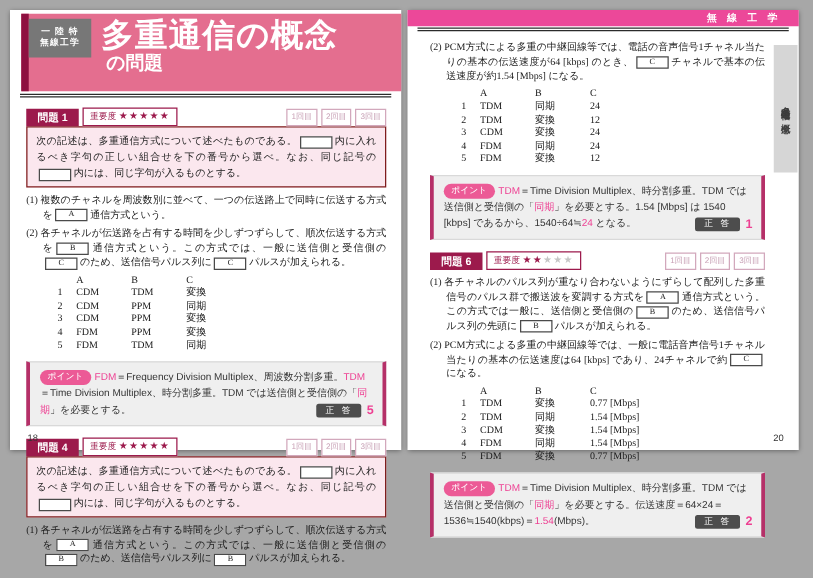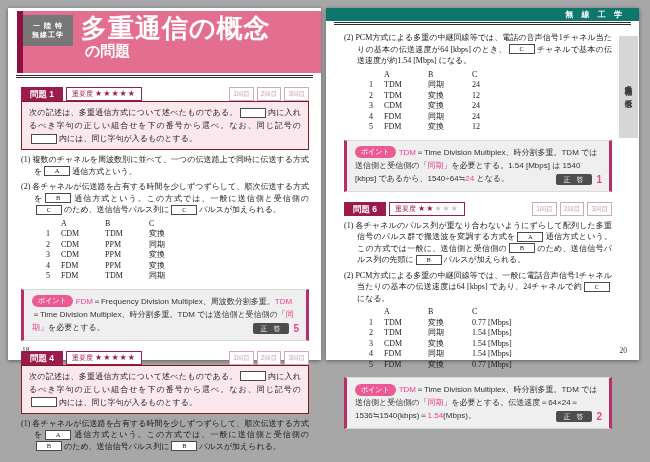--- a/index.html
+++ b/index.html
@@ -32,26 +32,26 @@
   .blank{display:inline-block;min-width:24px;height:8px;line-height:8px;border:1px solid #4a4a4a;background:#fff;font-size:6.5px;text-align:center;vertical-align:0.5px;margin:0 2px;text-indent:0;font-family:"Liberation Serif","DejaVu Serif",serif;}
   .pk{color:#ee3f92;}
   .opts{margin:3px 0 0 25px;font-family:"Liberation Serif","DejaVu Serif",serif;font-size:8px;color:#1a1a1a;}
   .opt-row{display:grid;grid-template-columns:15px 44px 44px auto;line-height:10.5px;}
   .point{position:relative;margin-top:7px;background:#efefef;border:1px solid #d9d9d9;border-left:3px solid #b53068;border-right:3px solid #b53068;padding:5px 8px 6px 8px;font-size:8px;line-height:13px;color:#333;}
   .point-badge{display:inline-block;background:#ec5a96;color:#fff;font-size:7px;line-height:10px;padding:1px 6px;border-radius:7px;margin-right:3px;vertical-align:0.5px;}
   .ans{position:absolute;right:7px;bottom:5px;display:flex;align-items:center;gap:4px;}
   .ans-badge{background:#4d4d4d;color:#fff;font-size:7px;line-height:11px;padding:0 7px;border-radius:2px;letter-spacing:2px;}
   .ans-num{color:#ee3f92;font-weight:bold;font-size:10px;}
   .gap10{height:10px;}
-  .page-num{position:absolute;bottom:5px;font-family:Liberation Serif, serif;font-size:7.5px;color:#333;}
+  .page-num{position:absolute;bottom:5px;font-family:Liberation Sans, sans-serif;font-size:7.5px;color:#333;}
   .pn-left{left:14px;}
   .pn-right{right:12px;}
 
   
-  .rp-bar{height:13px;background:#0f766e;color:#fff;font-size:8px;font-weight:bold;letter-spacing:3px;line-height:13px;text-align:right;padding-right:14px;}
+  .rp-bar{height:13px;background:#ec4899;color:#fff;font-size:8px;font-weight:bold;letter-spacing:3px;line-height:13px;text-align:right;padding-right:14px;}
   .side-tab{position:absolute;top:28px;right:1px;width:19px;height:102px;background:#d6d6d6;color:#3c3c3c;font-size:7.5px;font-weight:bold;writing-mode:vertical-rl;text-orientation:upright;text-align:center;line-height:19px;letter-spacing:1px;}
   .rp-content{margin:7px 27px 0 18px;}
 </style>
 </head>
 <body>
 
 <div class="canvas">
 
   <div class="page page-left">
 

